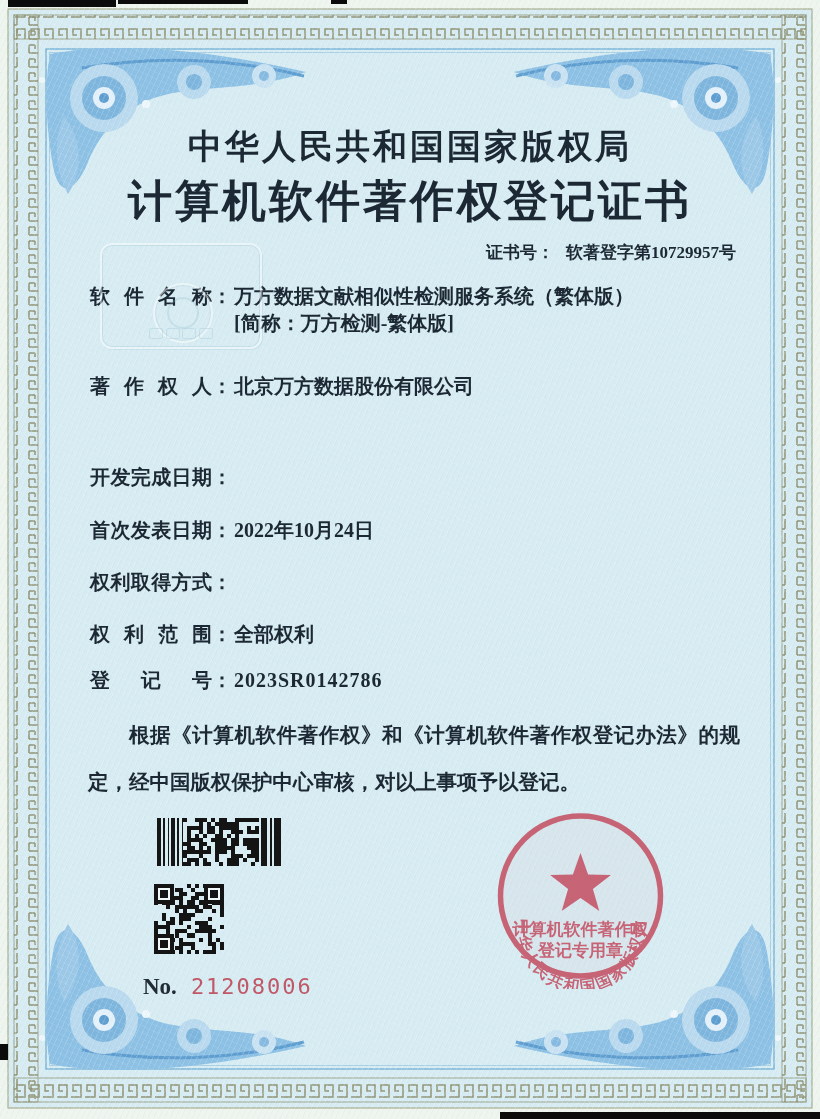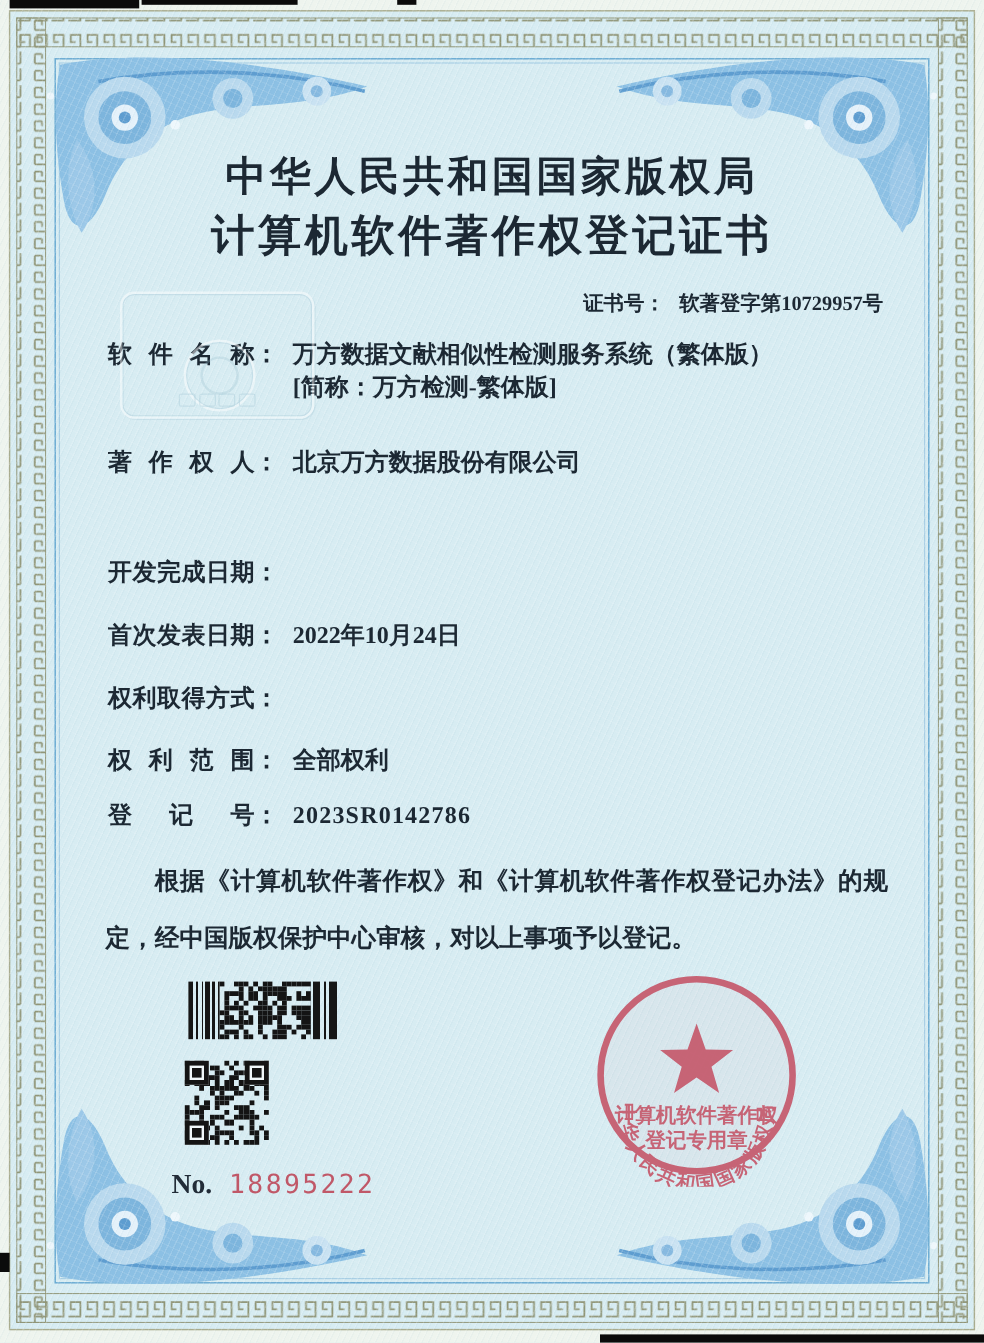--- a/index.html
+++ b/index.html
@@ -15,30 +15,30 @@
       repeating-linear-gradient(115deg, rgba(255,255,255,.14) 0 1px, rgba(120,170,190,.05) 1px 2px, transparent 2px 5px),
       repeating-linear-gradient(25deg, rgba(255,255,255,.08) 0 1px, transparent 1px 6px);
   }
   .frame{position:absolute;left:0;top:0;z-index:1;}
   .content{position:absolute;inset:0;z-index:4;}
   .artifact{position:absolute;background:#0b0b0b;z-index:6;}
 
   .authority{position:absolute;left:0;right:0;top:124px;text-align:center;
     font-size:34px;font-weight:bold;letter-spacing:3px;}
   .cert-title{position:absolute;left:0;right:0;top:172px;text-align:center;
-    font-size:36px;font-weight:bold;letter-spacing:3px;}
+    font-size:44px;font-weight:bold;letter-spacing:3px;}
   .certno{position:absolute;top:241px;right:84px;font-size:17px;font-weight:bold;}
   .certno .lbl{margin-right:12px;}
 
   .row{position:absolute;left:90px;right:78px;display:flex;align-items:flex-start;
     font-size:20px;font-weight:bold;line-height:27px;}
   .flabel{display:inline-block;width:122px;text-align:justify;text-align-last:justify;
     text-justify:inter-character;white-space:nowrap;}
   .fcolon{display:inline-block;width:20px;}
-  .fvalue{flex:1;margin-left:12px;}
+  .fvalue{flex:1;margin-left:2px;}
   .r0{top:283px;} .r1{top:373px;} .r2{top:464px;} .r3{top:517px;}
   .r4{top:569px;} .r5{top:621px;} .r6{top:667px;}
   .r6 .fvalue{letter-spacing:1px;}
 
   .statement{position:absolute;left:88px;right:80px;top:712px;
     font-size:20.5px;font-weight:bold;line-height:47px;
     text-indent:2em;text-align:justify;}
 
   .ghost-stamp{position:absolute;left:100px;top:243px;width:158px;height:102px;
     border:2px solid rgba(255,255,255,.85);border-radius:12px;opacity:.55;
@@ -719,21 +719,21 @@
       </span>
     <span class="finder f-tr">
         <b></b>
       </span>
     <span class="finder f-bl">
         <b></b>
       </span>
   </div>
 
   <div class="serial">
-    <span class="no">No.</span><span class="num">18895222</span>
+    <span class="no">No.</span><span class="num">21208006</span>
   </div>
 
 
   <svg class="seal" width="180" height="196" viewBox="0 0 180 196">
     <circle cx="86.5" cy="103" r="80" fill="rgba(220,120,135,0.05)" stroke="#c5596c" stroke-width="5.5"></circle>
     <path id="sealArc" d="M25.6,119.3 A63,63 0 1 0 147.4,119.3" fill="none"></path>
     <text font-size="16" font-weight="bold" fill="#c5596c" letter-spacing="2" font-family="'Liberation Serif','DejaVu Serif',serif">
       <textPath href="#sealArc" startOffset="50%" text-anchor="middle">中华人民共和国国家版权局</textPath>
     </text>
     <path fill="#c5596c" transform="translate(86.5,92)" d="M0,-32 L7.6,-10.5 L30.4,-9.9 L12.4,4 L18.8,25.9 L0,13 L-18.8,25.9 L-12.4,4 L-30.4,-9.9 L-7.6,-10.5 Z"></path>

